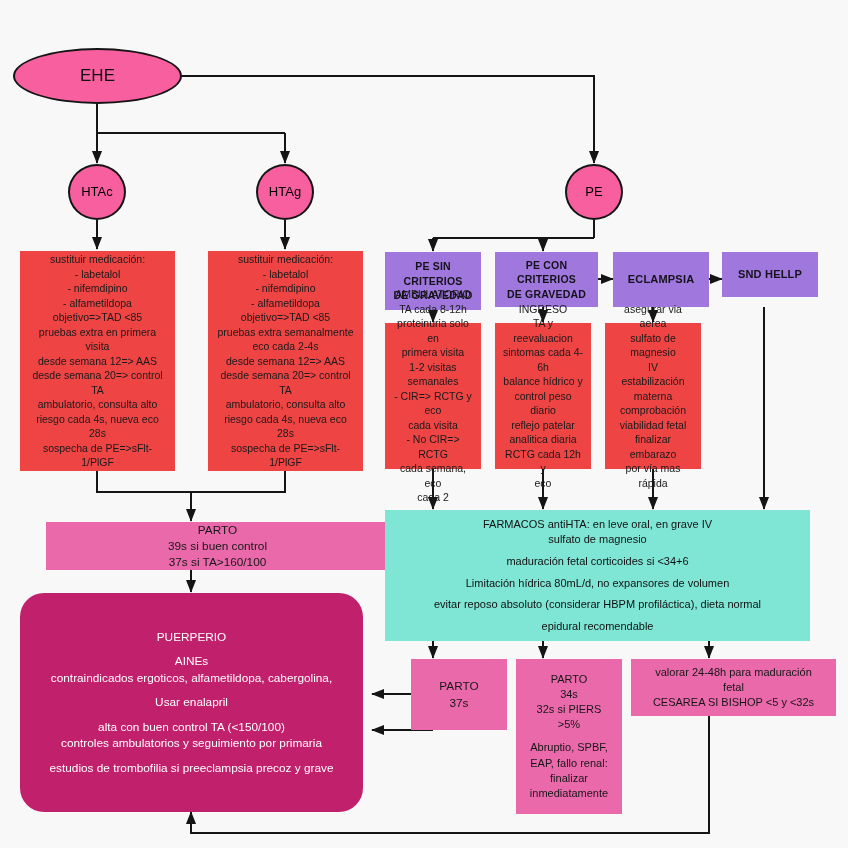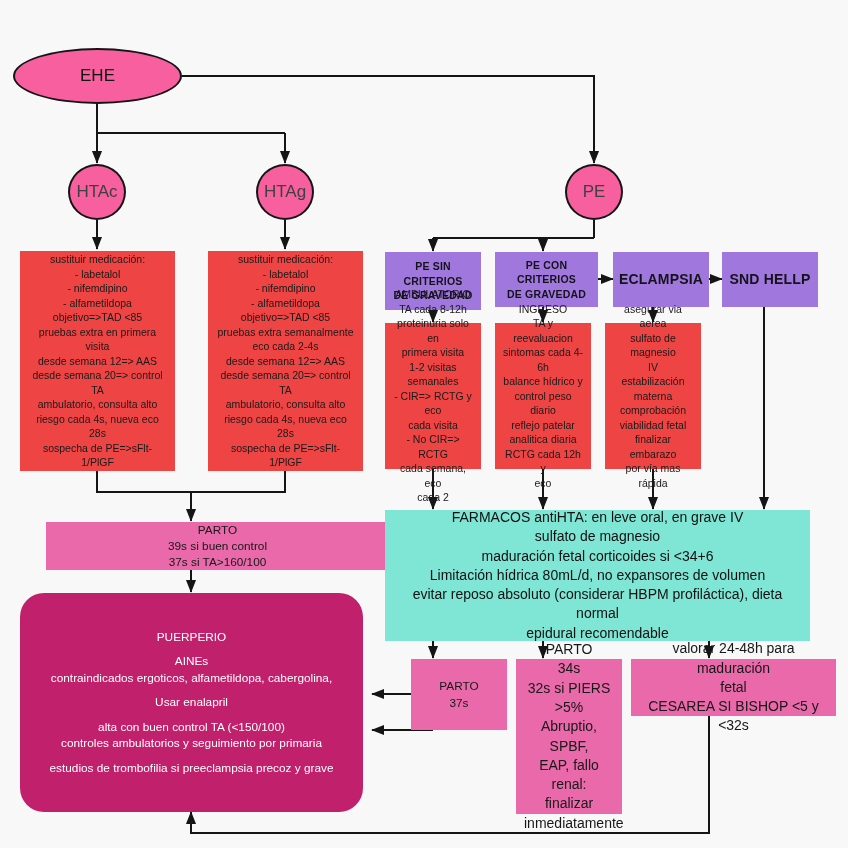--- a/index.html
+++ b/index.html
@@ -46,33 +46,33 @@
     background: #f85f9e;
     border: 2px solid #151515;
     border-radius: 50%;
     font-size: 17px;
     color: #111;
   }
   .circle {
     background: #f85f9e;
     border: 2px solid #151515;
     border-radius: 50%;
-    font-size: 17px;
-    color: #404040;
+    font-size: 13px;
+    color: #000000;
   }
 
   
   .lilac      { background: #ef4444; color: #1a1a1a; }
   .purple     { background: #9f77dd; color: #14121a; font-weight: bold; letter-spacing: .2px; }
   .pink-med   { background: #ea69aa; color: #171717; margin-left: 26px; }
   .magenta    { background: #c0206c; color: #ffffff; border-radius: 24px; }
   .teal       { background: #7fe5d5; color: #111111; }
 
   .fs11  { font-size: 10.5px; }
-  .fs115 { font-size: 14px; }
+  .fs115 { font-size: 11px; }
   .fs12  { font-size: 11.8px; }
 
   .pad { padding: 7px 8px; }
 </style>
 </head>
 <body>
 
 <div id="canvas">
 
   <svg id="edges" viewBox="0 0 848 848" width="848" height="848">
@@ -192,21 +192,21 @@
 
   <div class="node purple fs11" style="left:495px; top:252px; width:103px; height:55px;">
     <span class="ln">PE CON CRITERIOS</span>
     <span class="ln">DE GRAVEDAD</span>
   </div>
 
   <div class="node purple fs115" style="left:613px; top:252px; width:96px; height:55px;">
     <span class="ln">ECLAMPSIA</span>
   </div>
 
-  <div class="node purple fs115" style="left:722px; top:252px; width:96px; height:55px;">
+  <div class="node purple fs115" style="left:722px; top:252px; width:96px; height:45px;">
     <span class="ln">SND HELLP</span>
   </div>
 
   <div class="node lilac pad fs11" style="left:385px; top:323px; width:96px; height:146px;">
     <span class="ln">AMBULATORIO</span>
     <span class="gap"></span>
     <span class="ln">TA cada 8-12h</span>
     <span class="gap"></span>
     <span class="ln">proteinuria solo en</span>
     <span class="ln">primera visita</span>

